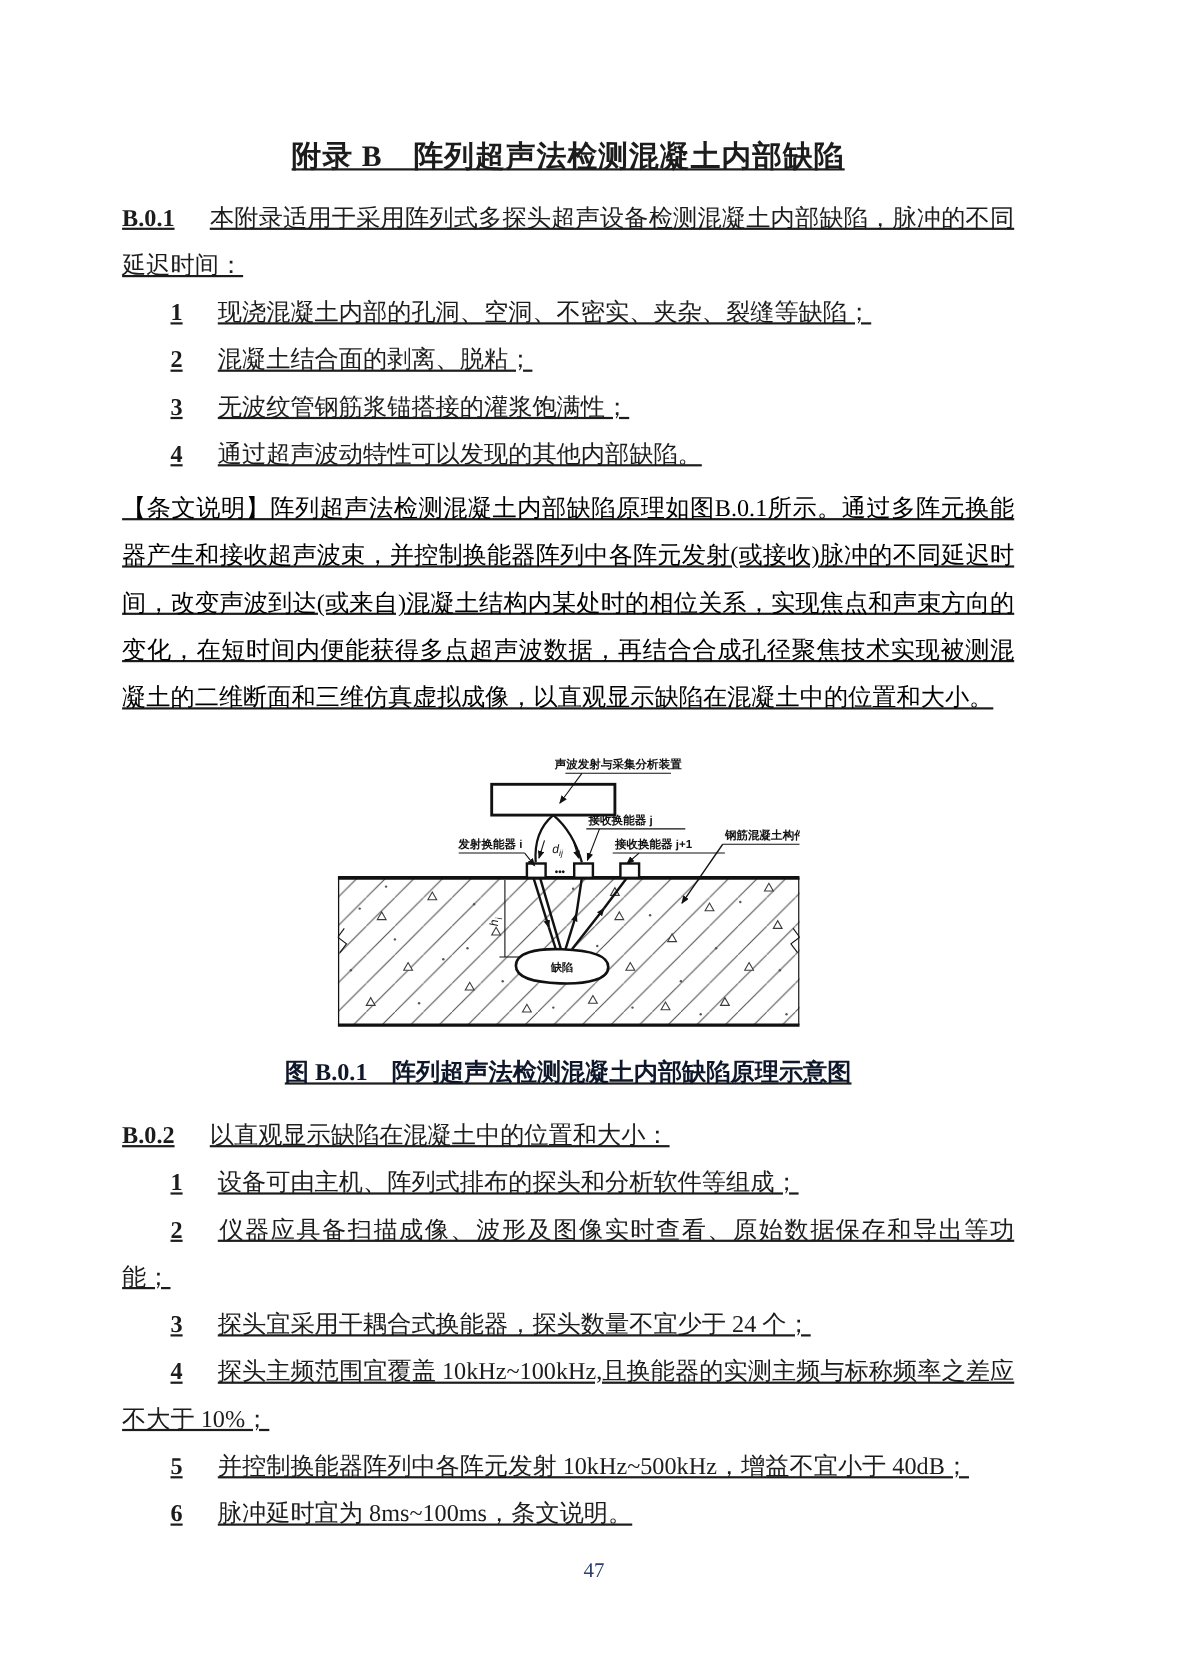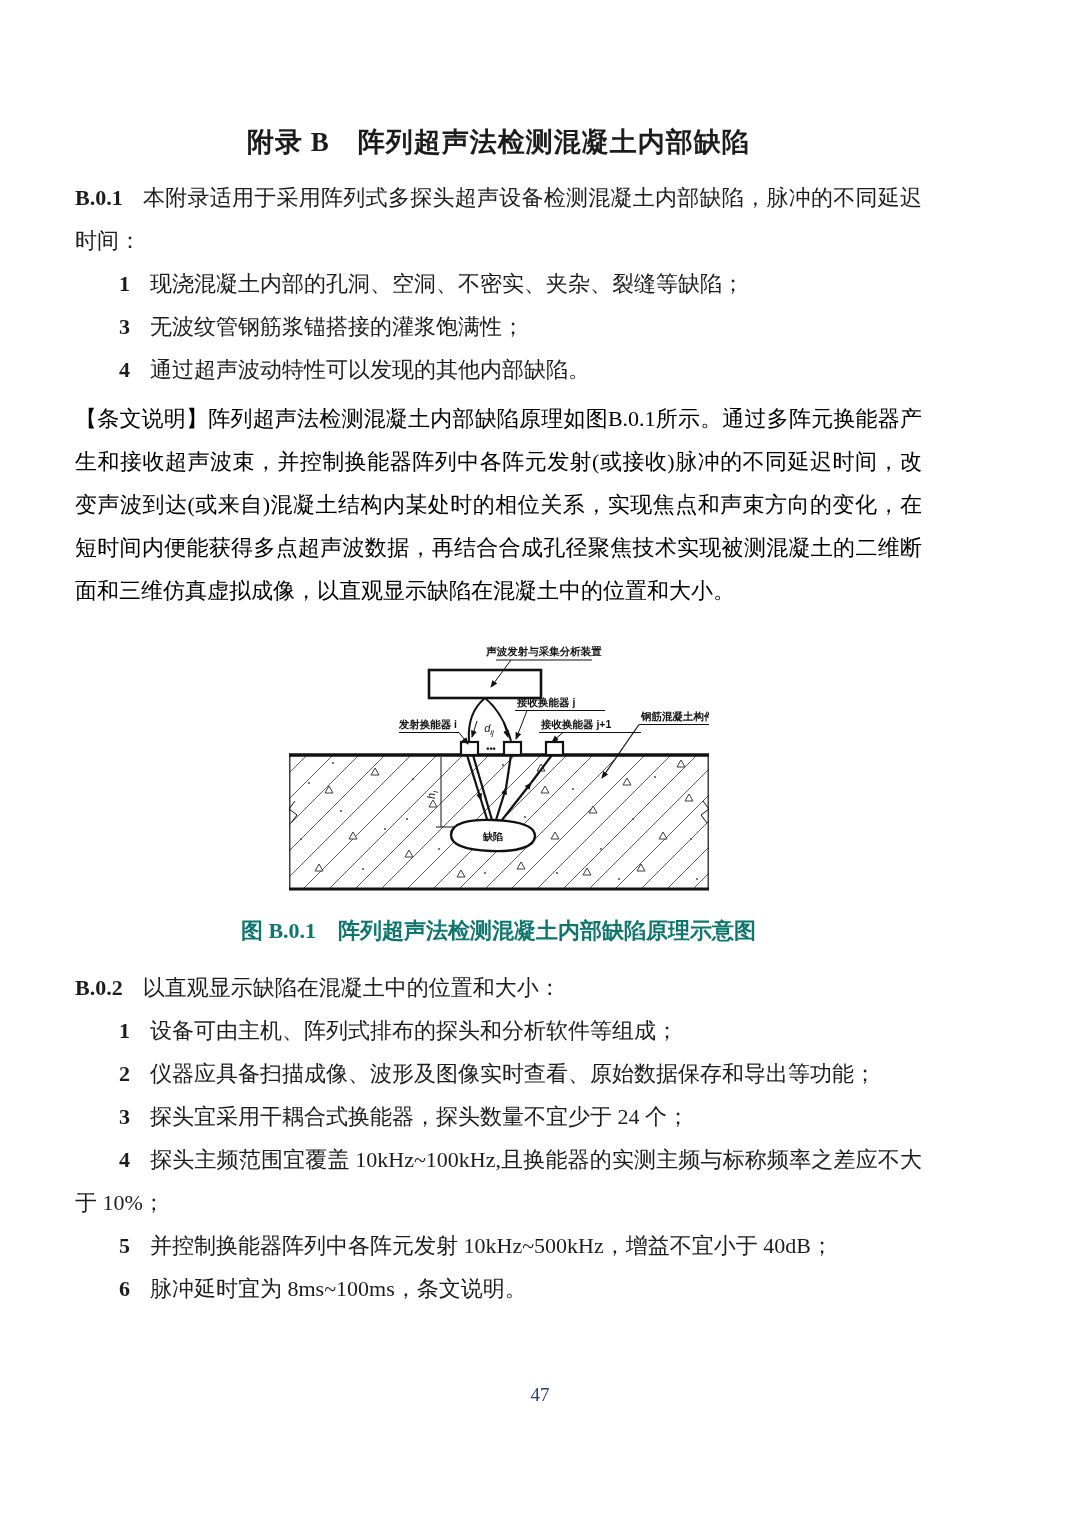--- a/index.html
+++ b/index.html
@@ -1,40 +1,41 @@
 <!DOCTYPE html>
 <html><head>
 <meta charset="utf-8">
 <style>
   * { margin:0; padding:0; box-sizing:border-box; }
   html,body { width:1080px; height:1527px; background:#ffffff; overflow:hidden; }
   body { font-family:"Liberation Serif", serif; color:#1c1c1c; position:relative; }
-  .content { padding:122px 158px 0 75px; }
+  .content { padding:122px 158px 0 111px;text-decoration:underline; }
   .doc-title { font-size:27px; font-weight:bold; text-align:center; line-height:40px; letter-spacing:1px; }
   p.par { font-size:22px; line-height:43px; text-align:justify; margin:0; }
   p.sect { margin-top:14px; }
-  p.sect b, p.item b { margin-right:20px; }
+  p.sect b, p.item b { margin-right:32px; }
   p.item { text-indent:44px; }
   .commentary { font-size:22px; line-height:43px; text-align:justify; color:#000000; margin-top:6px; }
   .figure-wrap { width:420px; margin:31px auto 0 auto; }
-  .fig-caption { font-size:22px; line-height:43px; text-align:center; color:#0f766e; margin-top:4px; font-weight:bold; }
-  .page-num { position:absolute; left:0; width:100%; top:1384px; text-align:center; font-size:19px; color:#2e3f6e; }
+  .fig-caption { font-size:22px; line-height:43px; text-align:center; color:#0f172a; margin-top:4px; font-weight:bold; }
+  .page-num { position:absolute; left:0; width:100%; top:1418px; text-align:center; font-size:19px; color:#2e3f6e; }
   svg text { font-family:"Liberation Sans", sans-serif; fill:#111; }
   svg .lbl { font-size:10.5px; font-weight:bold; }
 </style>
 </head>
 <body>
 
 <div class="content">
 
   <h1 class="doc-title">附录 B　阵列超声法检测混凝土内部缺陷</h1>
 
   <p class="par sect"><b>B.0.1</b><span>本附录适用于采用阵列式多探头超声设备检测混凝土内部缺陷，脉冲的不同延迟时间：</span></p>
 
   <p class="par item"><b>1</b><span>现浇混凝土内部的孔洞、空洞、不密实、夹杂、裂缝等缺陷；</span></p>
+  <p class="par item"><b>2</b><span>混凝土结合面的剥离、脱粘；</span></p>
   <p class="par item"><b>3</b><span>无波纹管钢筋浆锚搭接的灌浆饱满性；</span></p>
   <p class="par item"><b>4</b><span>通过超声波动特性可以发现的其他内部缺陷。</span></p>
 
   <p class="commentary">【条文说明】阵列超声法检测混凝土内部缺陷原理如图B.0.1所示。通过多阵元换能器产生和接收超声波束，并控制换能器阵列中各阵元发射(或接收)脉冲的不同延迟时间，改变声波到达(或来自)混凝土结构内某处时的相位关系，实现焦点和声束方向的变化，在短时间内便能获得多点超声波数据，再结合合成孔径聚焦技术实现被测混凝土的二维断面和三维仿真虚拟成像，以直观显示缺陷在混凝土中的位置和大小。</p>
 
   <div class="figure-wrap">
     <svg width="420" height="258" viewBox="0 0 420 258">
       <defs>
         <pattern id="hatch" patternUnits="userSpaceOnUse" width="26" height="26">
           <line x1="0" y1="26" x2="26" y2="0" stroke="#4a4a4a" stroke-width="0.9"></line>

